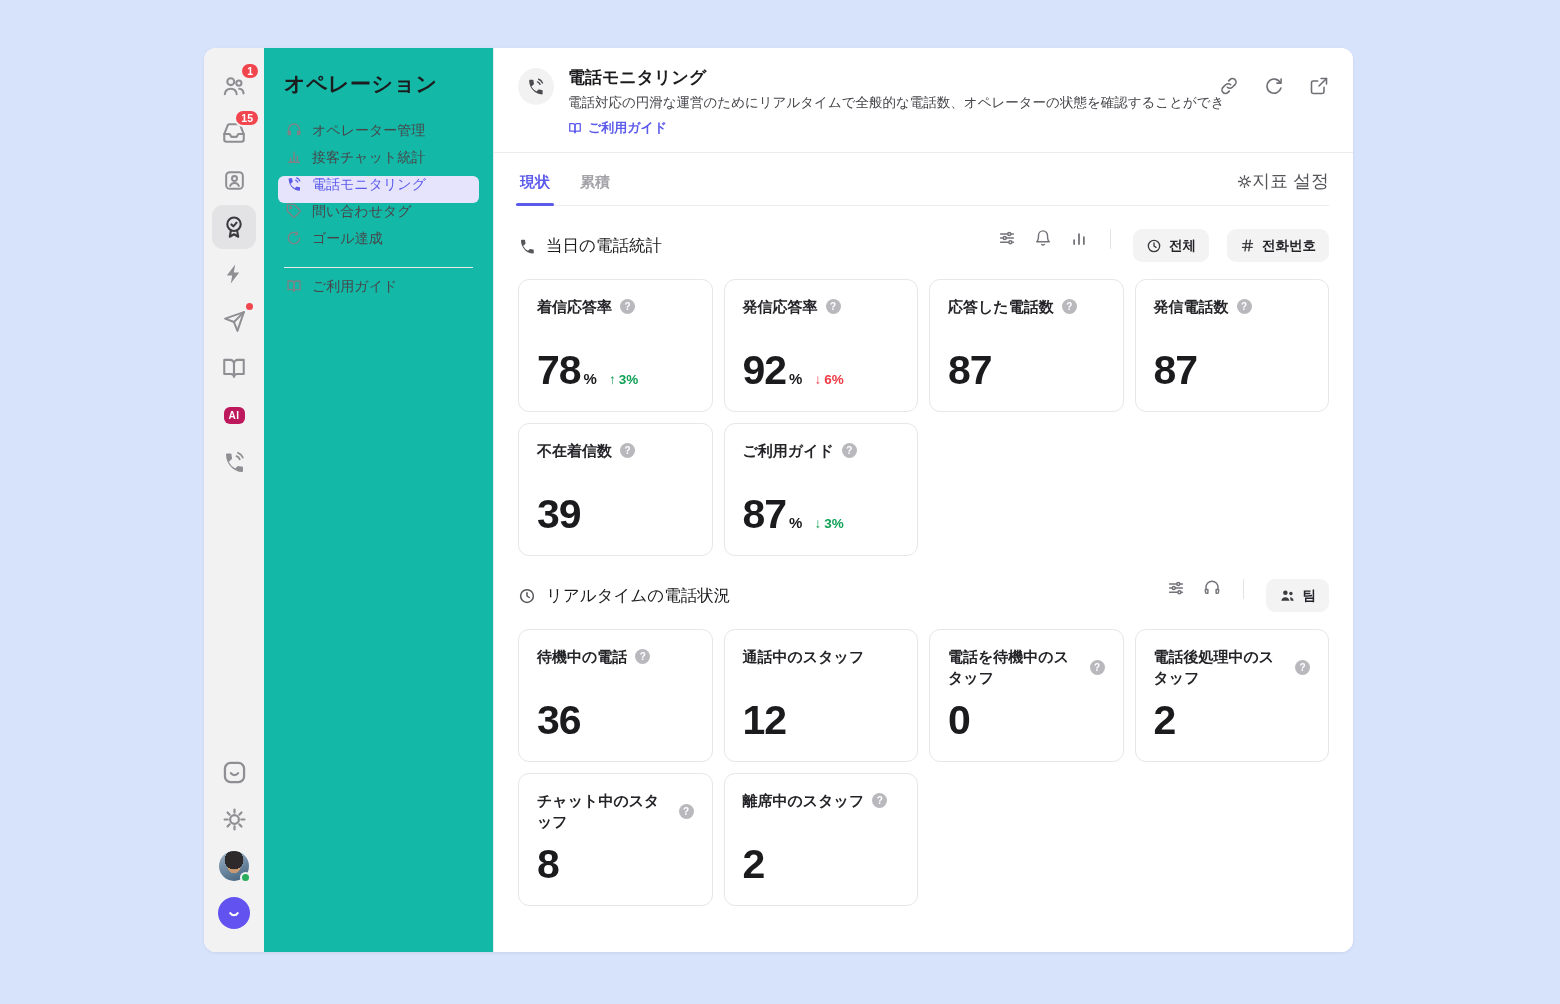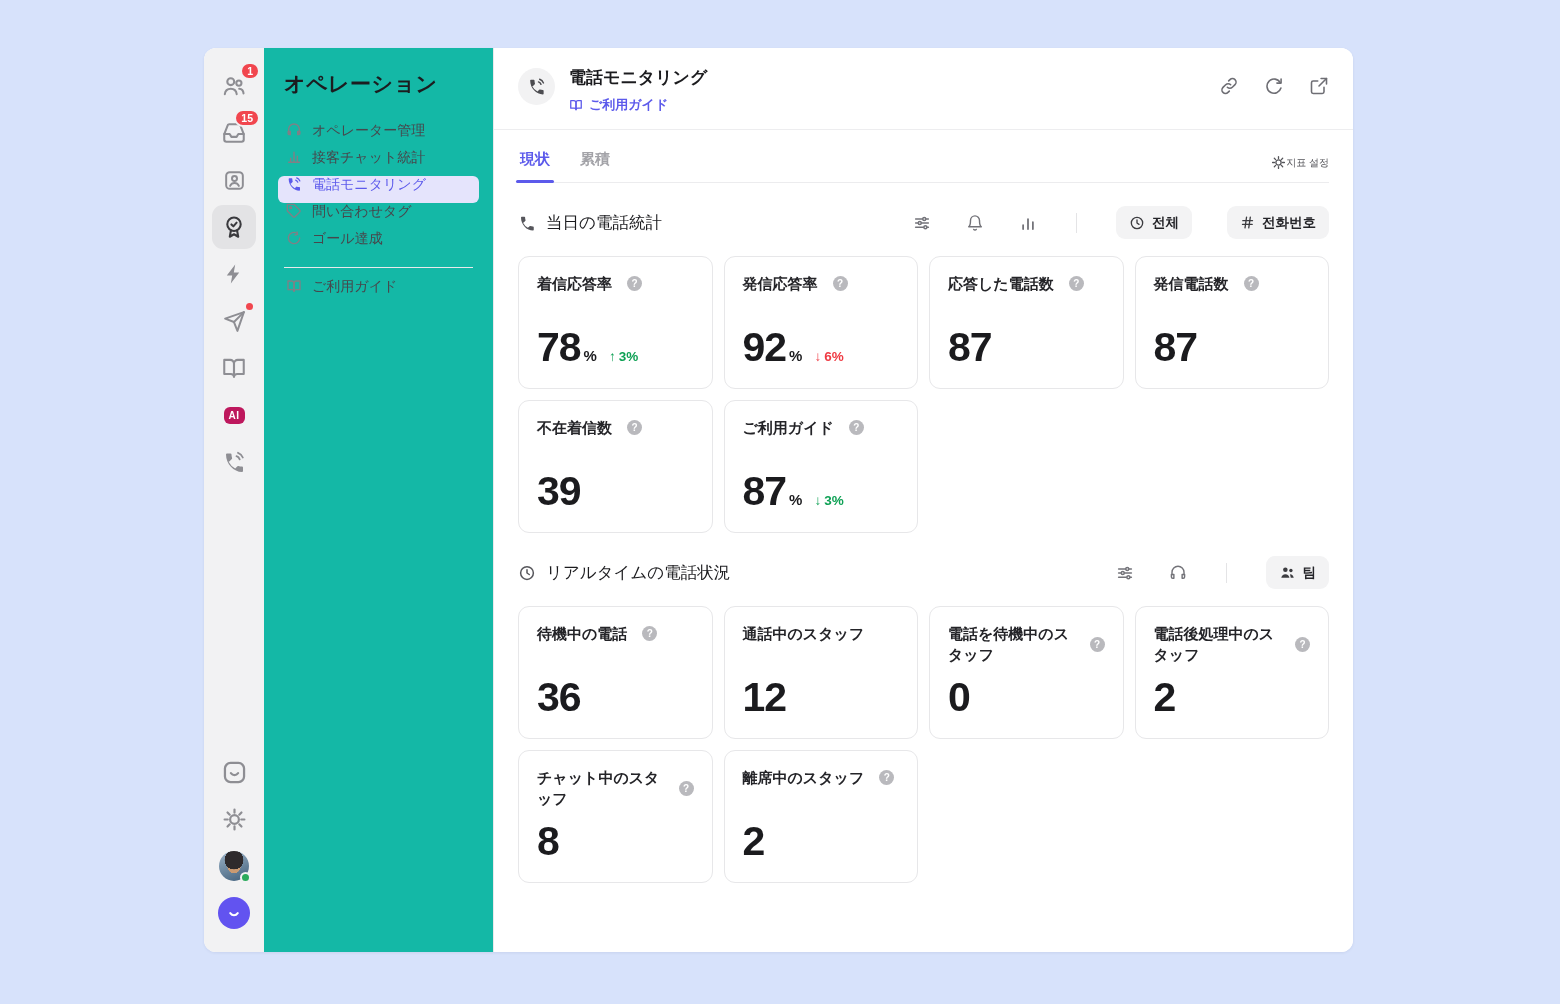--- a/index.html
+++ b/index.html
@@ -100,42 +100,42 @@
   
   .tabs-row { display:flex; align-items:flex-end; border-bottom:1px solid #ececee; }
   .tab { font-size:15px; font-weight:700; color:#a3a3a8; padding:6px 2px 13px; margin-right:26px; cursor:pointer; position:relative; }
   .tab.active { color:#5c5aeb; }
   .tab.active::after {
     content:""; position:absolute; left:-2px; right:-2px; bottom:-1px;
     height:3px; border-radius:2px; background:#5c5aeb;
   }
   .tabs-right {
     margin-left:auto; display:flex; align-items:center; 
-    color:#55555a; font-size:10px; padding-bottom:12px; cursor:pointer;
+    color:#55555a; font-size:18px; padding-bottom:12px; cursor:pointer;
   }
   
   .section-head { display:flex; align-items:center; padding:23px 0 17px; }
   .section-head .s-ico { color:#56565b; margin-right:10px; }
   .section-head h2 { font-size:16.5px; font-weight:400; color:#1b1b1e; }
-  .sh-tools { margin-left:auto; display:flex; align-items:center; gap:35px; color:#737379; }
+  .sh-tools { margin-left:auto; display:flex; align-items:flex-start; gap:18px; color:#737379; }
   .sh-tools .tool { cursor:pointer; }
   .v-div { width:1px; height:20px; background:#e4e4e6; margin:0 4px; }
   .pill {
     display:flex; align-items:center; gap:7px; height:33px; padding:0 13px;
     background:#f3f3f4; border-radius:9px; cursor:pointer;
     font-size:13.5px; font-weight:700; color:#242428;
   }
   .pill .p-ico { color:#3c3c40; }
   
   .cards { display:grid; grid-template-columns:repeat(4,1fr); gap:11px; }
   .card {
     border:1px solid #e7e7e9; border-radius:11px; background:#fff;
     height:133px; padding:16px 18px 17px; display:flex; flex-direction:column;
   }
-  .card-label-row { display:flex; align-items:center; gap:15px; }
+  .card-label-row { display:flex; align-items:center; gap:8px; }
   .card-label { font-size:15px; font-weight:700; color:#242428; line-height:21px; max-width:150px; }
   .help {
     width:15px; height:15px; border-radius:50%; background:#b9b9bd; flex:0 0 15px;
     color:#fff; font-size:10px; font-weight:800; line-height:15px; text-align:center; cursor:pointer;
   }
   .card-value-row { margin-top:auto; display:flex; align-items:baseline; }
   .card-value { font-size:41px; font-weight:700; letter-spacing:-1px; color:#1b1b1e; }
   .card-unit { font-size:15px; font-weight:800; margin-left:3px; color:#1b1b1e; }
   .delta { margin-left:12px; font-size:13.5px; font-weight:700; display:flex; gap:3px; }
   .delta.pos { color:#0fa155; }
@@ -322,20 +322,21 @@
 
     <header class="page-header">
       <div class="ph-icon">
         <svg width="19" height="19" viewBox="0 0 24 24">
             <path fill="currentColor" d="M6.62 11.79a15.05 15.05 0 006.59 6.59l2.2-2.2a1 1 0 011.01-.24c1.12.37 2.33.57 3.58.57a1 1 0 011 1V21a1 1 0 01-1 1C11.85 22 4 14.15 4 4.5a1 1 0 011-1H8.5a1 1 0 011 1c0 1.25.2 2.46.57 3.58a1 1 0 01-.24 1.01l-2.21 2.2z"></path>
             <path fill="none" stroke="currentColor" stroke-width="1.8" stroke-linecap="round" d="M14.5 6.2c1.5.5 2.6 1.6 3.2 3.1M16 2.8c2.2.8 3.9 2.5 4.8 4.7"></path>
           </svg>
       </div>
       <div class="ph-texts">
         <div class="ph-title">電話モニタリング</div>
+        <div class="ph-desc">電話対応の円滑な運営のためにリアルタイムで全般的な電話数、オペレーターの状態を確認することができ</div>
         <div class="ph-guide">
           <span>
             <svg width="14" height="14" viewBox="0 0 24 24" fill="none" stroke="currentColor" stroke-width="2.2" stroke-linecap="round" stroke-linejoin="round">
                 <path d="M3 4.5h5.5A3.5 3.5 0 0112 8v12a3 3 0 00-3-2.5H3z"></path>
                 <path d="M21 4.5h-5.5A3.5 3.5 0 0012 8v12a3 3 0 013-2.5h6z"></path>
               </svg>
           </span>
           <span>ご利用ガイド</span>
         </div>
       </div>

